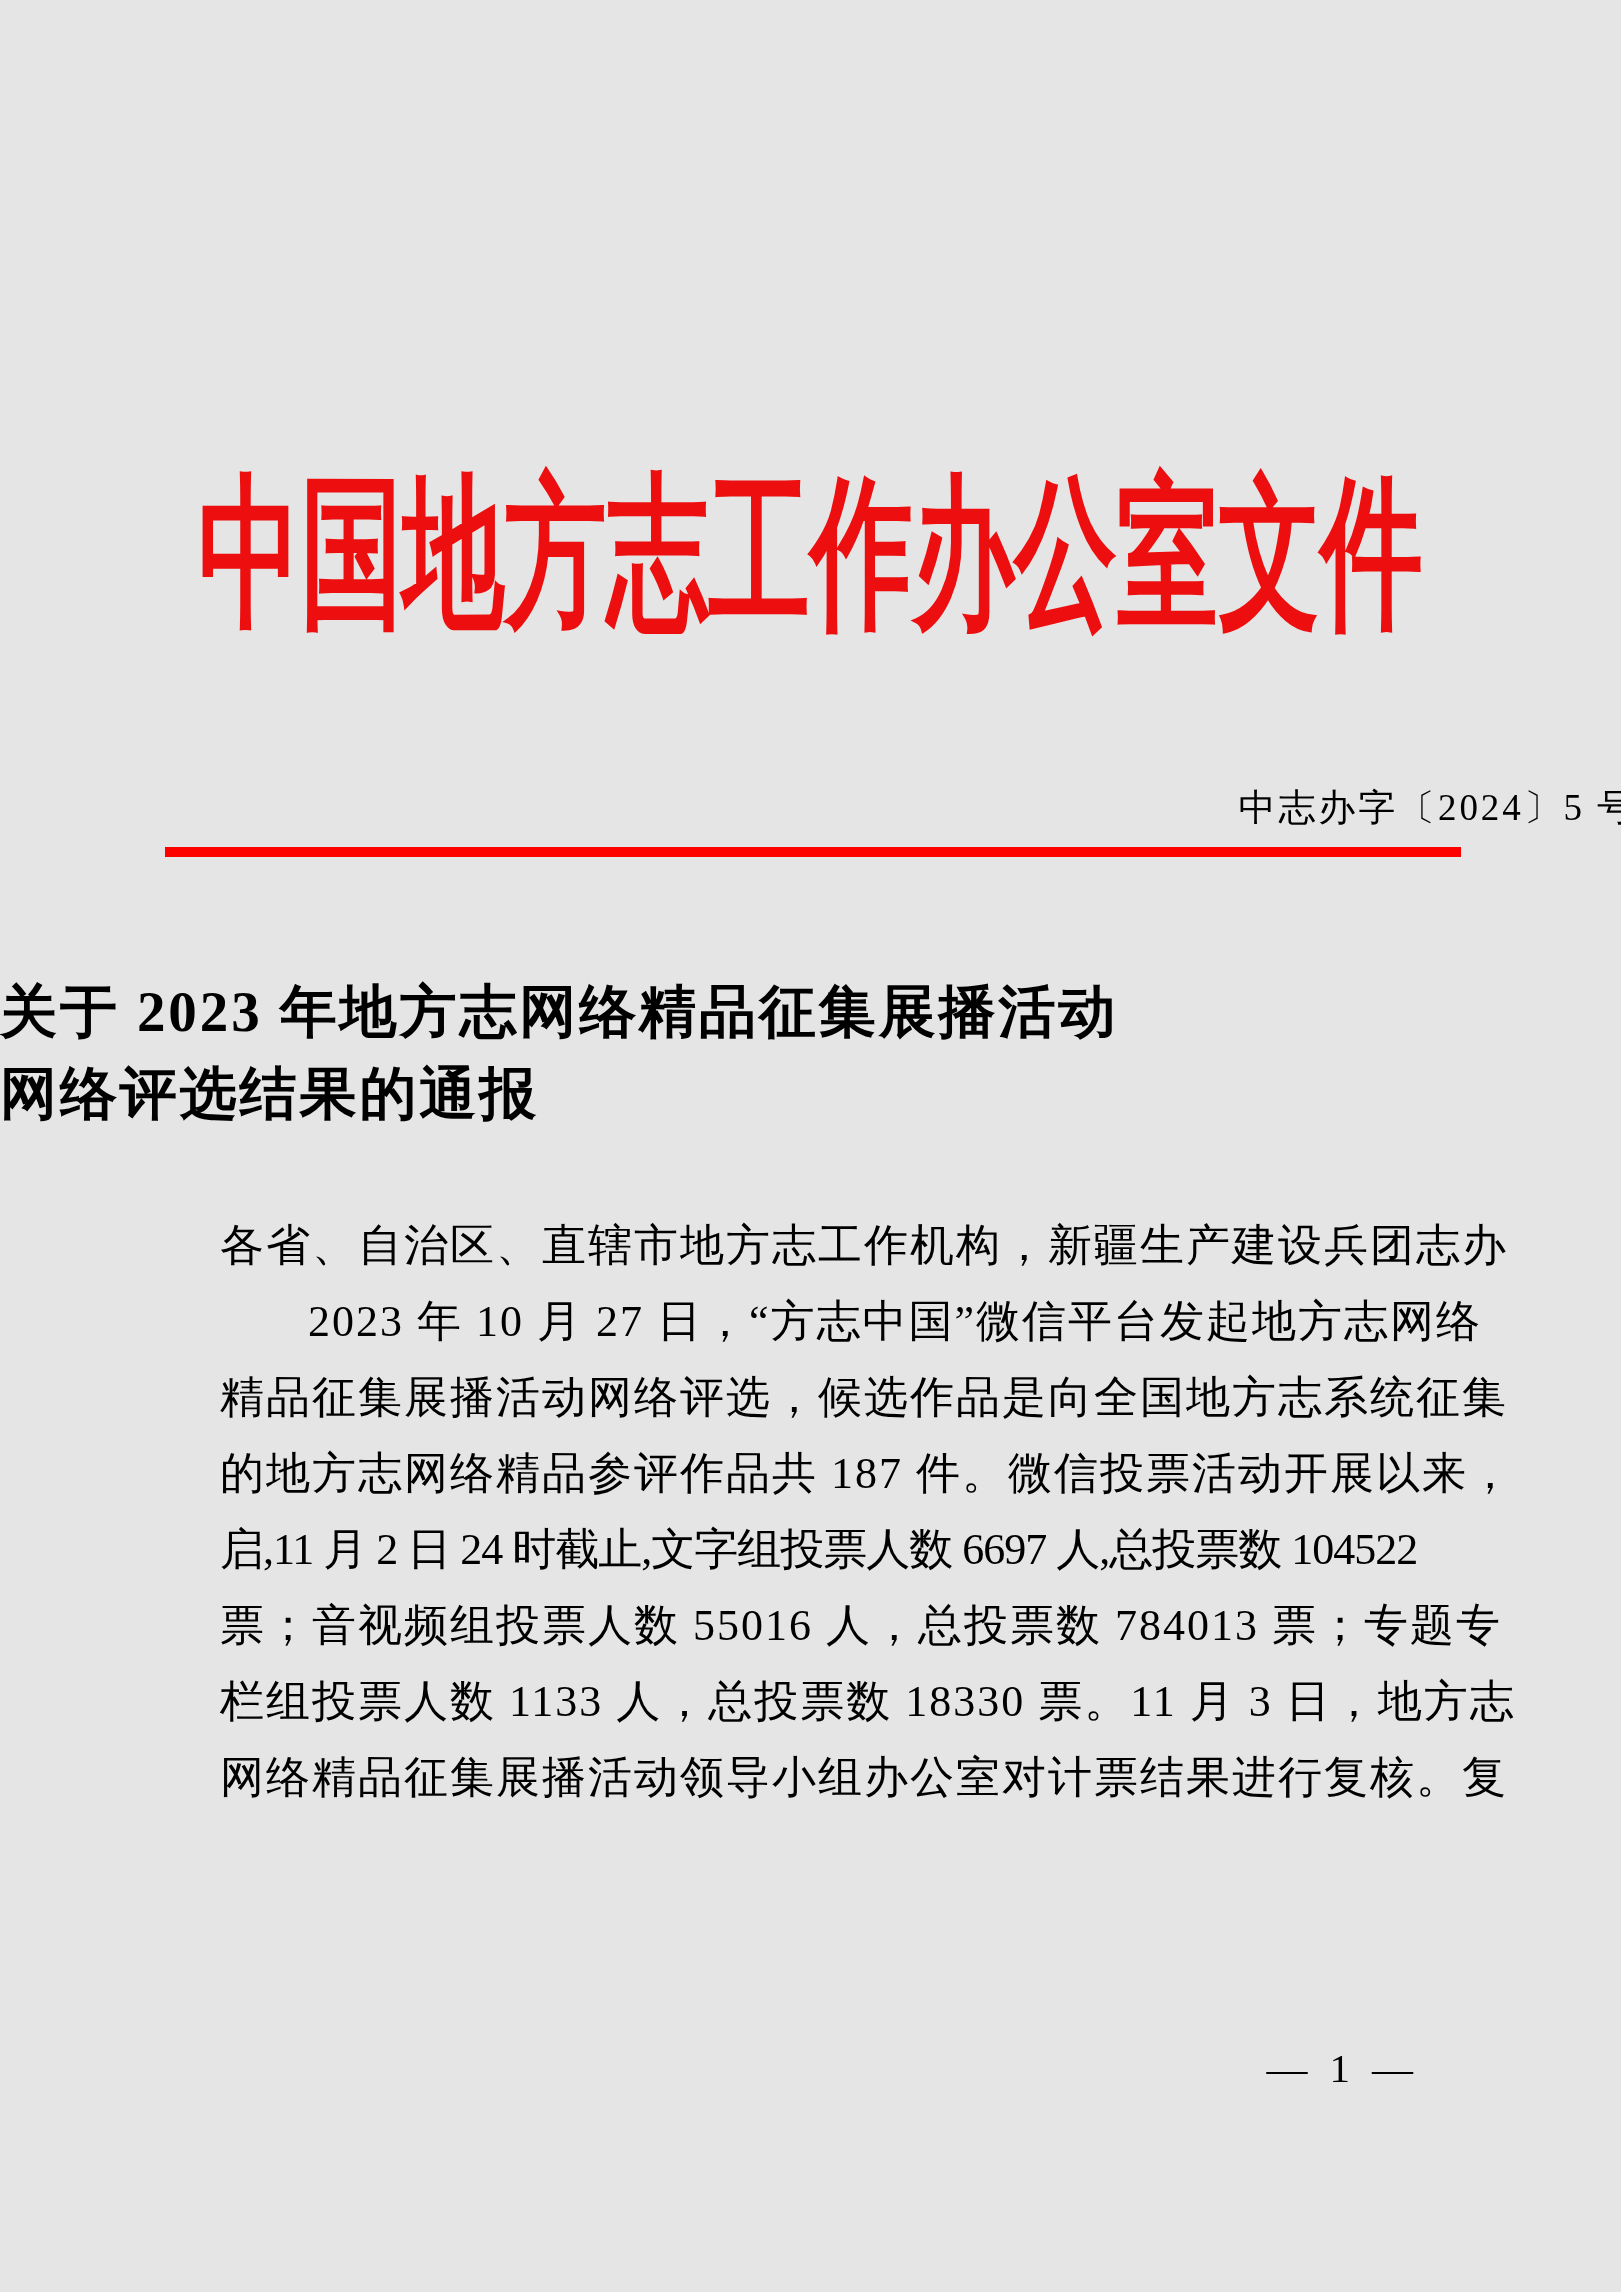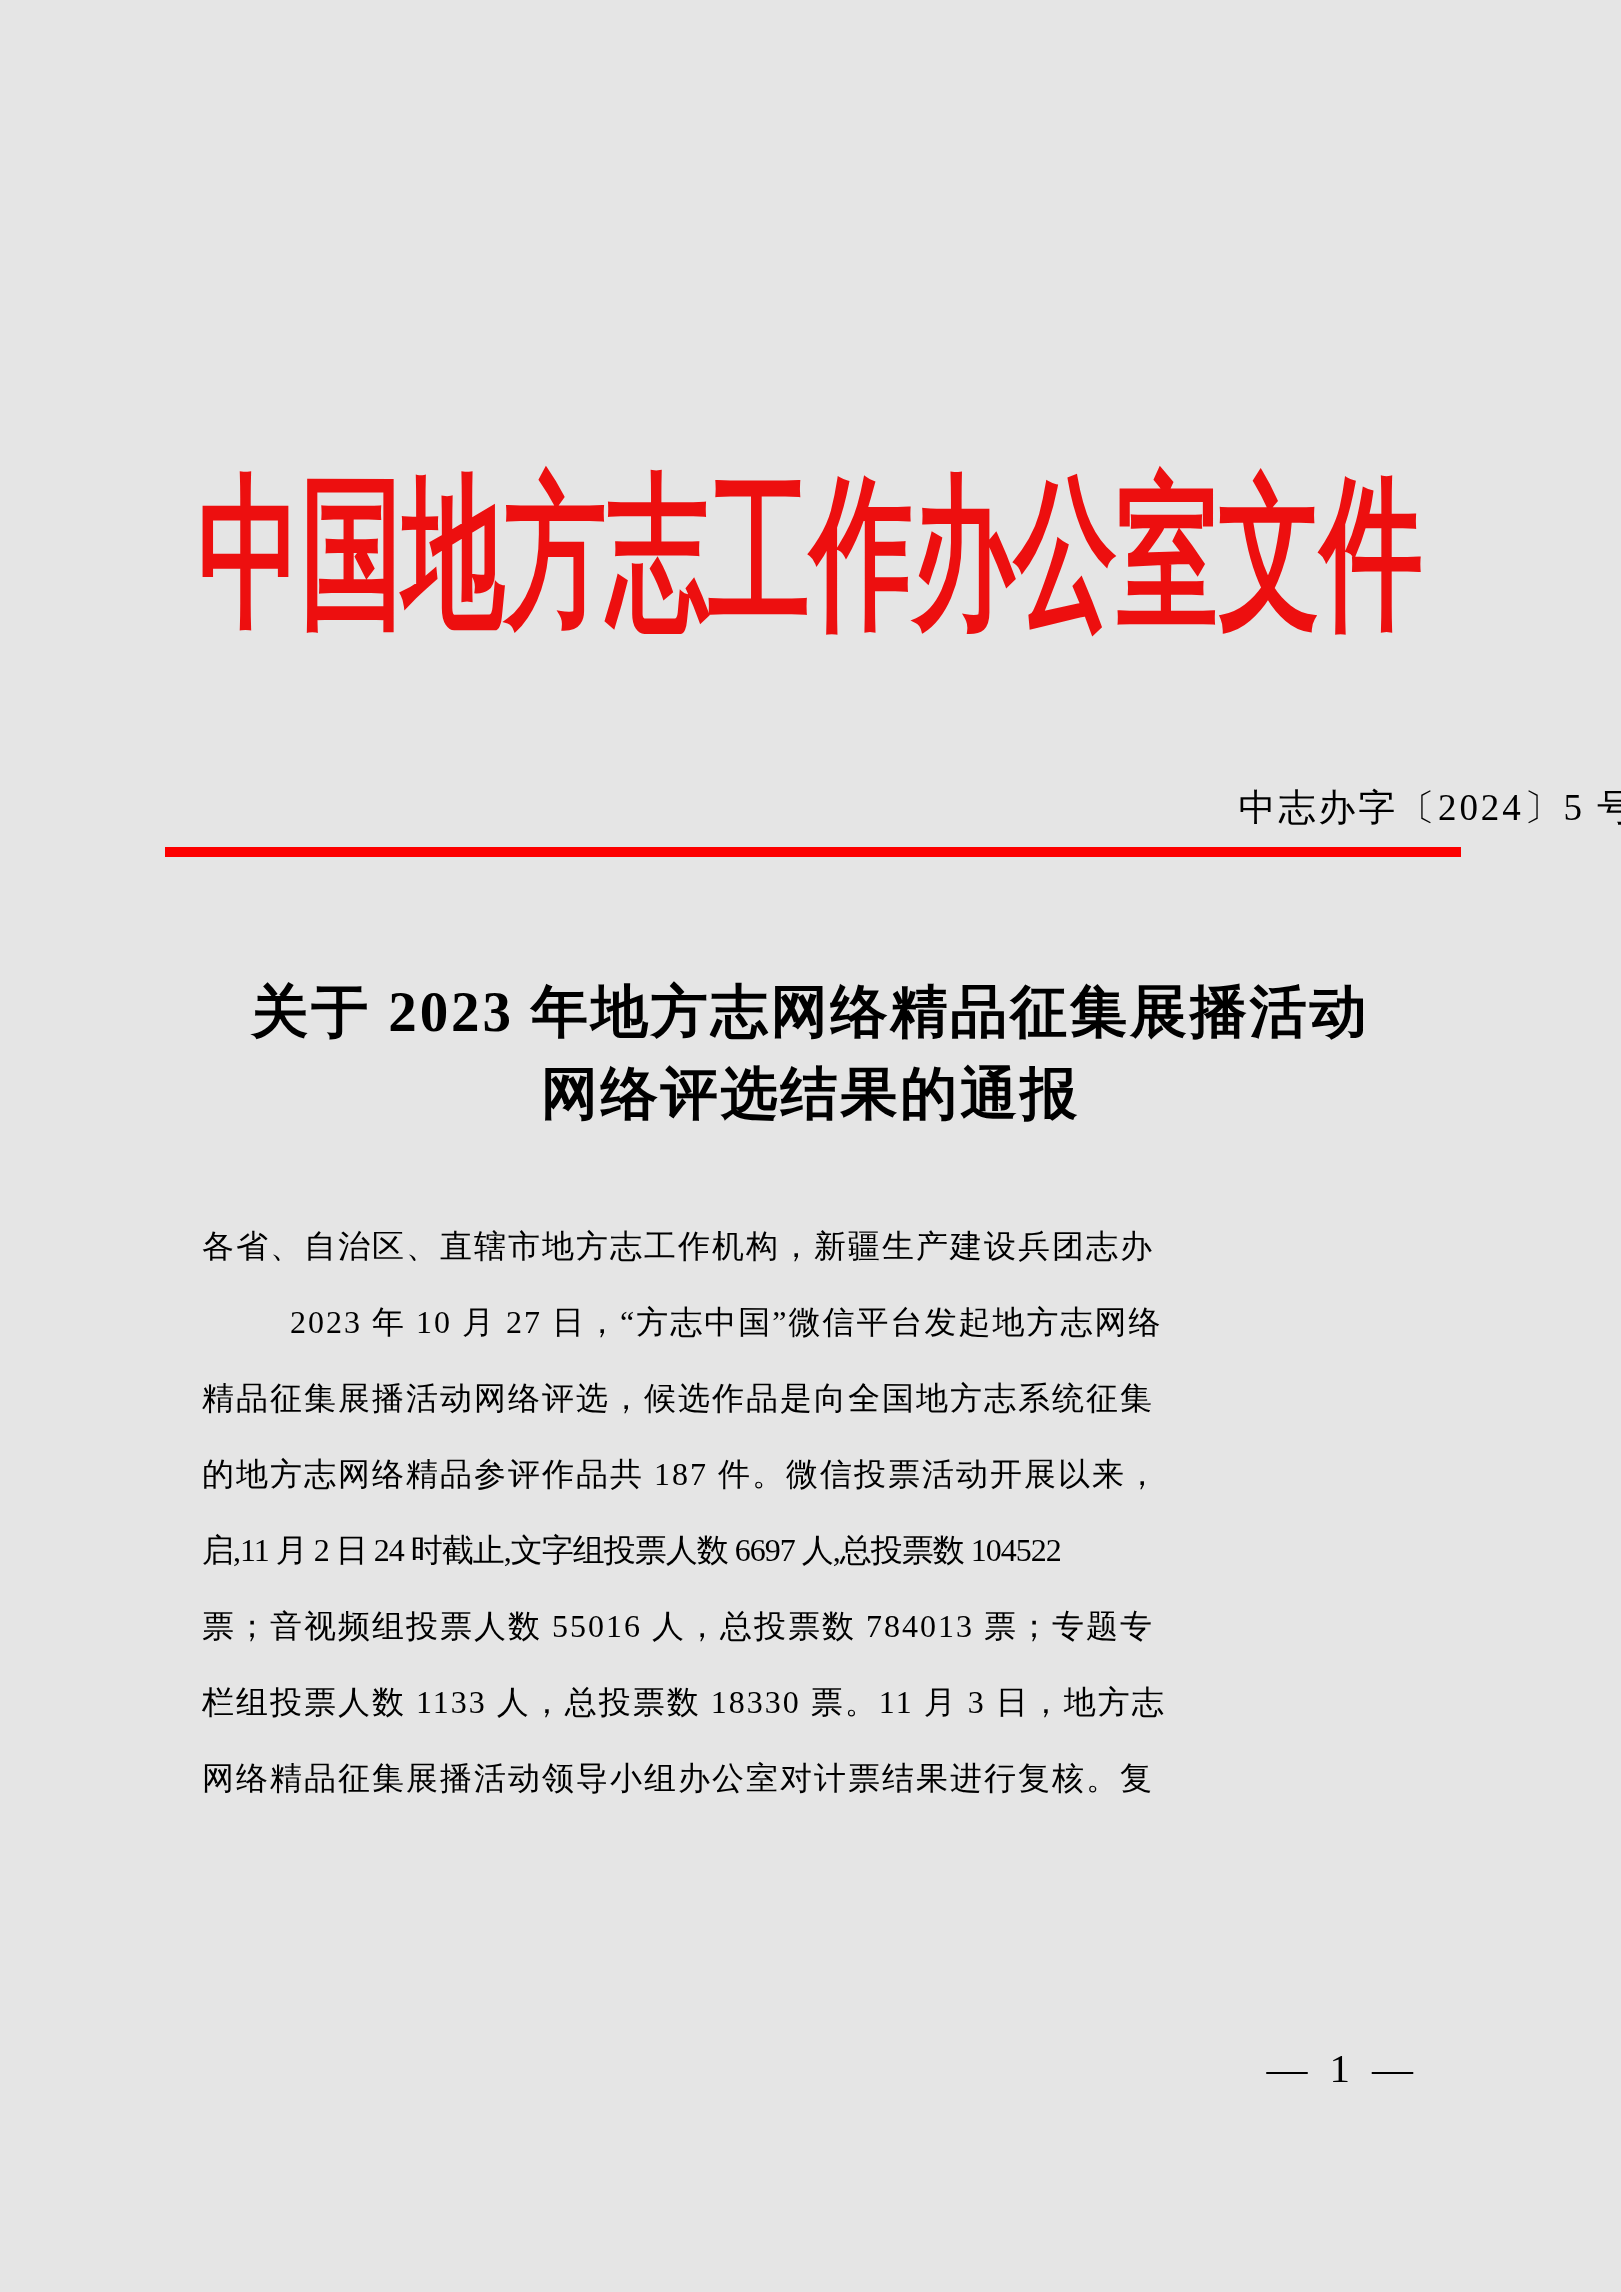--- a/index.html
+++ b/index.html
@@ -44,33 +44,33 @@
     left: 165px;
     width: 1296px;
     height: 9.8px;
     background: #fd0000;
   }
   .notice-title {
     position: absolute;
     top: 971px;
     left: 0;
     width: 100%;
-    text-align: center;
+    text-align: left;
     font-weight: bold;
     font-size: 57px;
     line-height: 82px;
     letter-spacing: 2.9px;
   }
   .notice-title div { white-space: nowrap; }
   .body-block {
     position: absolute;
     top: 1208px;
-    left: 202px;
+    left: 220px;
     width: 1234px;
-    font-size: 32px;
+    font-size: 44px;
     line-height: 76px;
     letter-spacing: 2px;
   }
   .bline { white-space: nowrap; }
   .indent { text-indent: 88px; }
   .tight { letter-spacing: -1px; }
   .page-number {
     position: absolute;
     top: 2045px;
     right: 202px;

